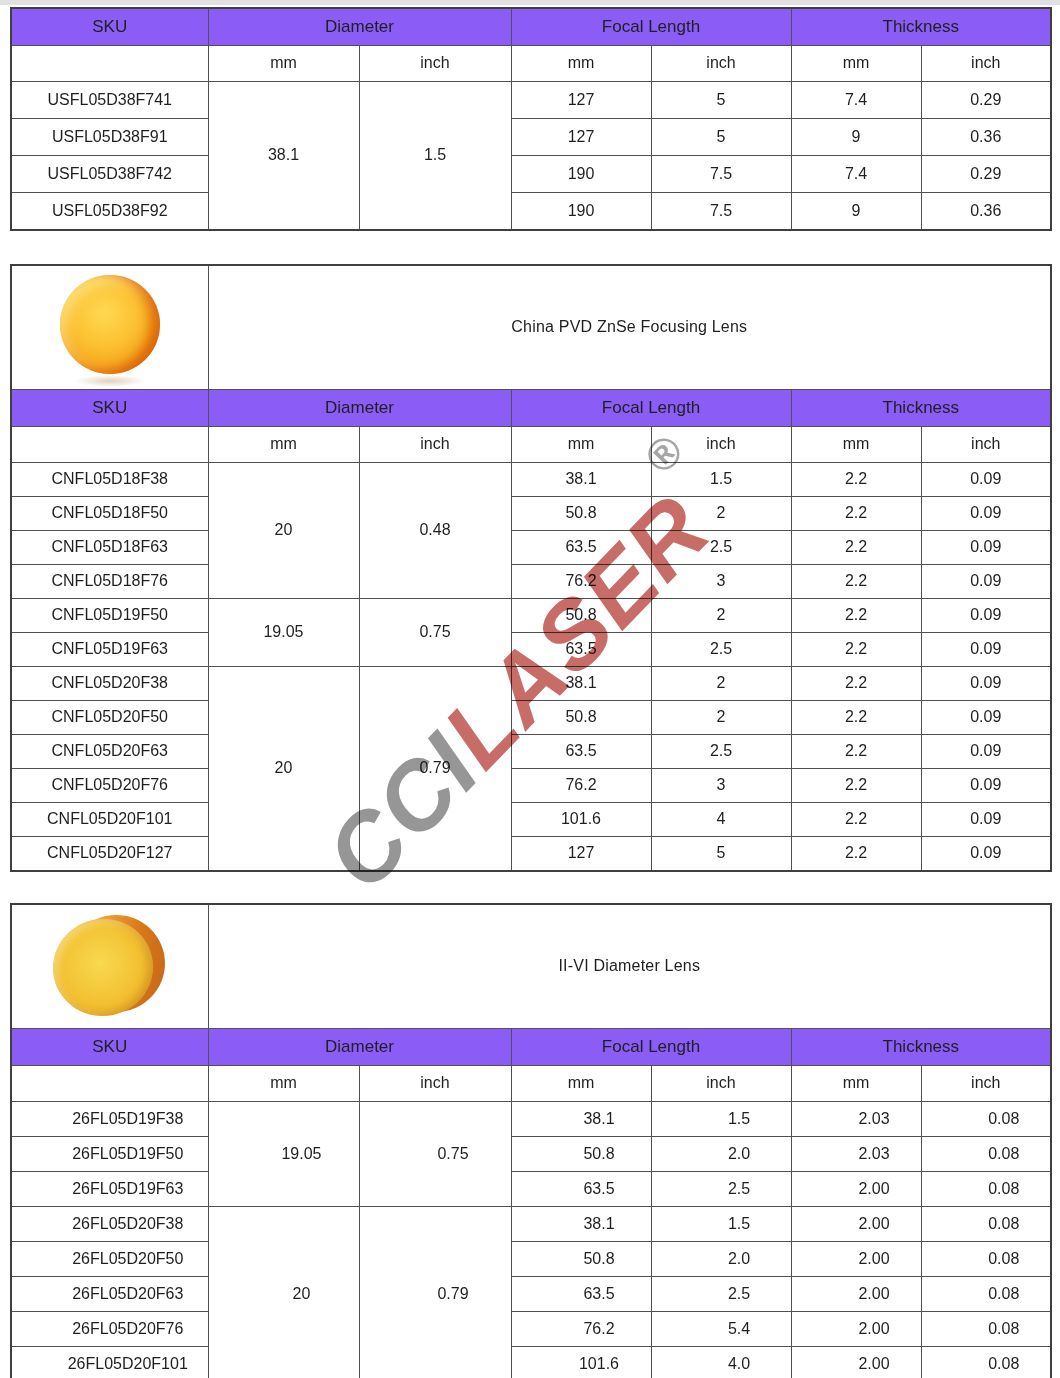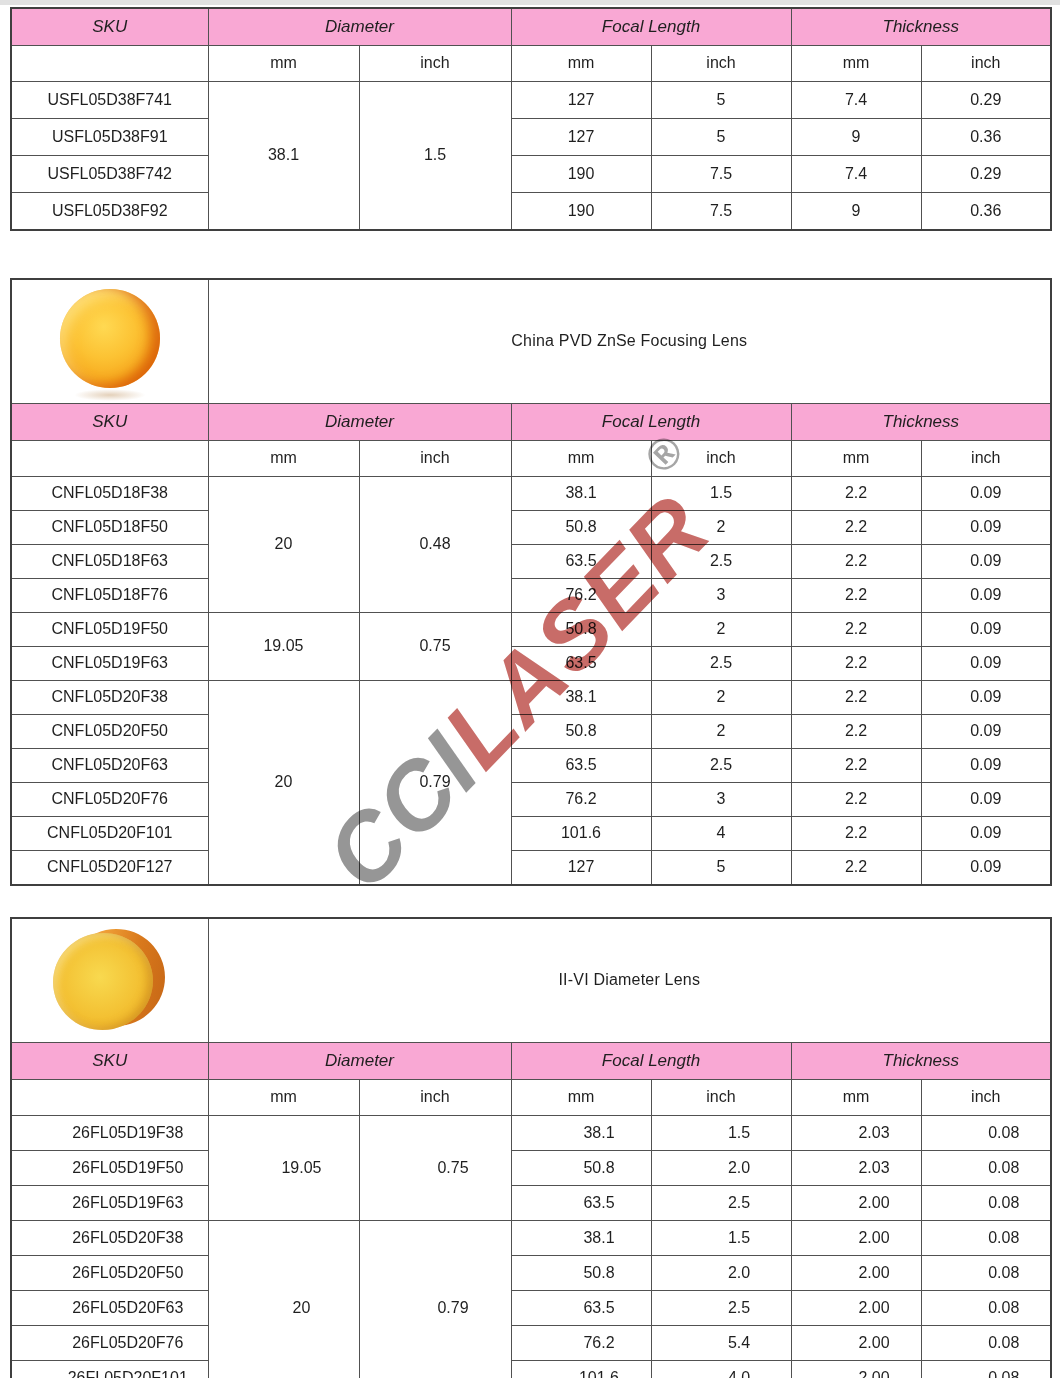--- a/index.html
+++ b/index.html
@@ -18,26 +18,26 @@
   table.spec th,table.spec td{
     border:1px solid #515151;text-align:center;vertical-align:middle;
     font-size:16px;font-weight:400;padding:0;line-height:1.15;
     overflow:hidden;white-space:nowrap;
   }
   col.c-sku{width:197px;}
   col.c-dmm{width:151px;} col.c-din{width:152px;}
   col.c-fmm{width:140px;} col.c-fin{width:140px;}
   col.c-tmm{width:130px;} col.c-tin{width:130px;}
 
-  tr.band th{background:#f9a8d4;font-size:17px;height:36px;font-style:italic;}
+  tr.band th{background:#8b5cf6;font-size:17px;height:36px;}
   tr.sub td{height:35px;}
   .t1 tbody tr.data td{height:36px;margin-left:38px;}
   .t2 tbody tr.data td{height:33px;}
   .t3 tbody tr.data td{height:34px;padding-left:36px;}
-  .t2{margin-top:47px;}
+  .t2{margin-top:33px;}
   .t3{margin-top:31px;}
 
   tr.banner td{height:123px;background:#fff;}
   td.title-cell{font-size:22px;letter-spacing:.2px;}
 
   
   .lens-a{
     width:100px;height:99px;border-radius:50%;margin:4px auto 10px auto;position:relative;
     background:radial-gradient(circle at 44% 38%, #ffd952 0%, #fcc233 38%, #f7ab20 63%, #f29417 82%, #ea7e09 100%);
     box-shadow:inset -9px -3px 12px rgba(214,86,4,.8), inset 5px 7px 14px rgba(255,238,150,.75);

